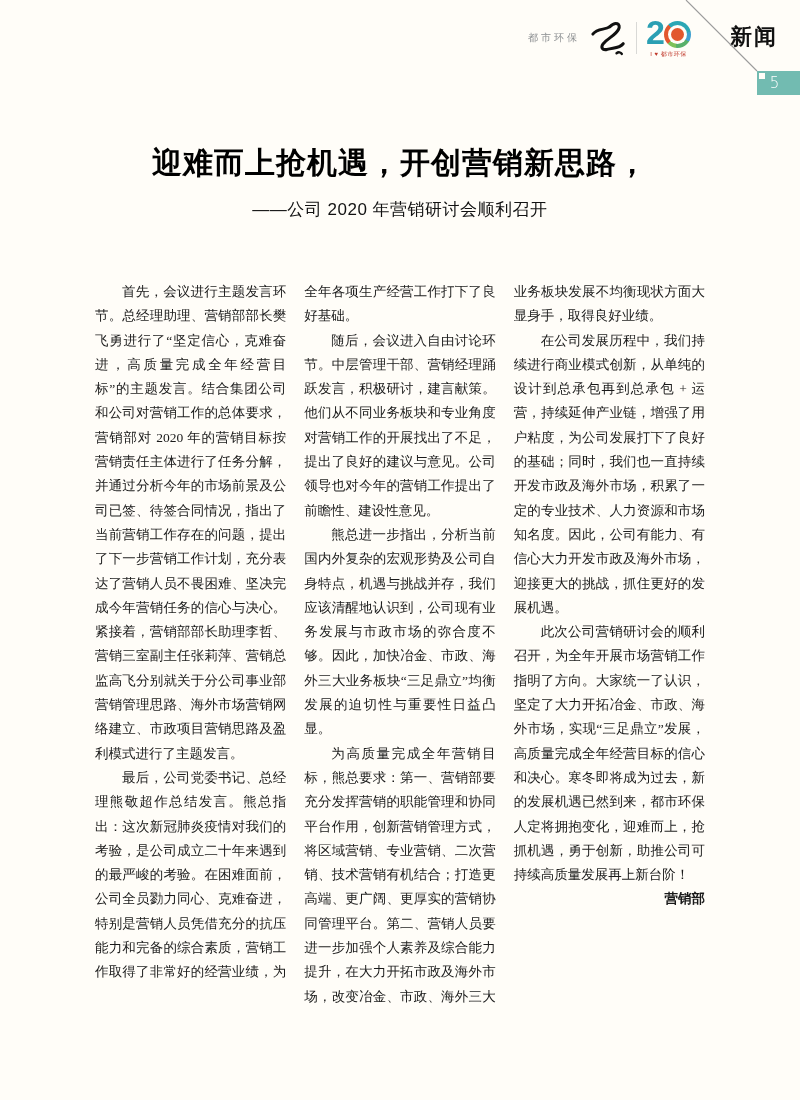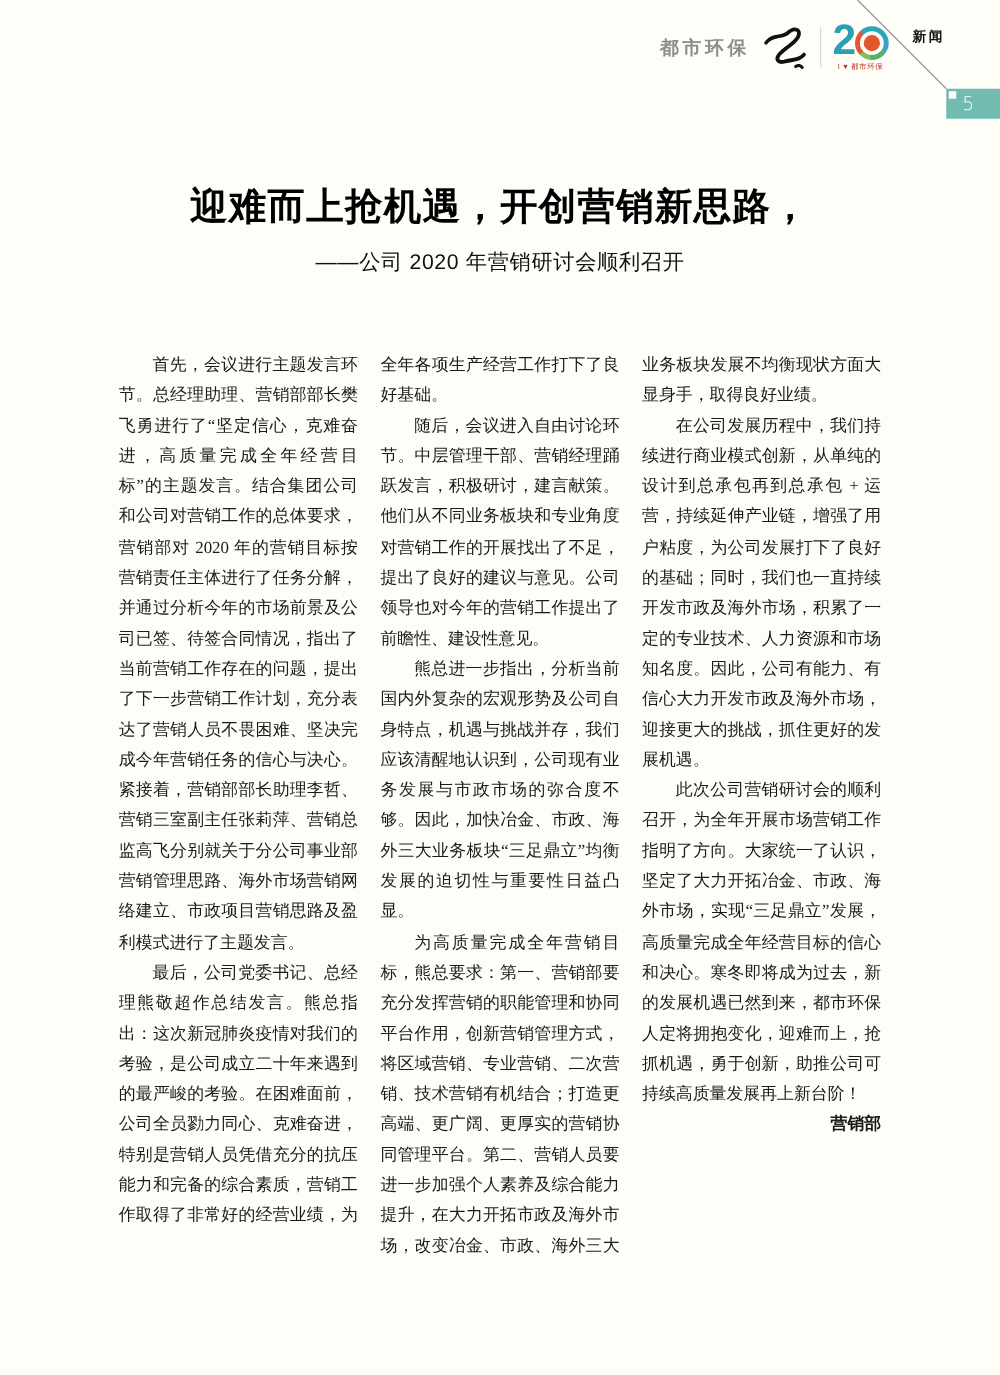--- a/index.html
+++ b/index.html
@@ -10,21 +10,21 @@
     color:#1c1c1c;
   }
   .page { position:relative; width:800px; height:1100px; overflow:hidden; }
 
   
   .masthead {
     position:absolute; left:528px; top:12px; height:52px;
     display:flex; align-items:center; gap:9px;
   }
   .brand-text {
-    font-size:15px; letter-spacing:3px; color:#8b8e90; font-weight:700;
+    font-size:10px; letter-spacing:3px; color:#8b8e90; font-weight:400;
     white-space:nowrap;
   }
   .calli { display:block; }
   .mast-divider { width:1px; height:32px; background:#d9d9d6; }
   .logo20 { text-align:center; line-height:1; }
   .logo20-row { display:flex; align-items:center; }
   .logo20-two {
     font-size:34px; font-weight:900; color:#2b9fb3; letter-spacing:-2px;
     line-height:30px; display:inline-block; transform:translateY(-2px);
   }
@@ -35,21 +35,21 @@
     position:relative; margin-left:1px;
   }
   .logo20-zero::before { content:""; position:absolute; inset:4px; border-radius:50%; background:#fffdf8; }
   .logo20-zero::after  { content:""; position:absolute; inset:7px; border-radius:50%; background:#e2572e; }
   .logo20-tagline {
     margin-top:2px; font-size:6px; letter-spacing:0.5px; color:#c0392b;
     white-space:nowrap;
   }
   .section-label {
     position:absolute; left:730px; top:22px;
-    font-size:11px; font-weight:800; letter-spacing:2px; color:#111;
+    font-size:22px; font-weight:800; letter-spacing:2px; color:#111;
     white-space:nowrap;
   }
   .diag-svg { position:absolute; left:0; top:0; }
   .page-tab {
     position:absolute; left:757px; top:71px; width:43px; height:24px;
     background:#72bbb1; color:#ffffff;
     display:flex; align-items:center; justify-content:center;
   }
   .page-tab .corner-sq {
     position:absolute; left:2px; top:2px; width:6px; height:6px; background:#fffdf8;
@@ -59,21 +59,21 @@
     transform:translateX(-4px);
   }
 
   
   .headline-block {
     position:absolute; left:95px; top:146px; width:610px; text-align:center;
   }
   .headline {
     margin:0; font-size:30px; font-weight:900; line-height:39px;
     letter-spacing:1px; color:#000;
-    font-family:Liberation Serif, serif;
+    font-family:Liberation Mono, monospace;
   }
   .subhead {
     margin:13px 0 0 0; font-size:17px; font-weight:500; color:#111;
     letter-spacing:0.5px;
     text-align:center;
   }
 
   
   .article {
     position:absolute; left:95px; top:280px; width:610px; height:738px;

